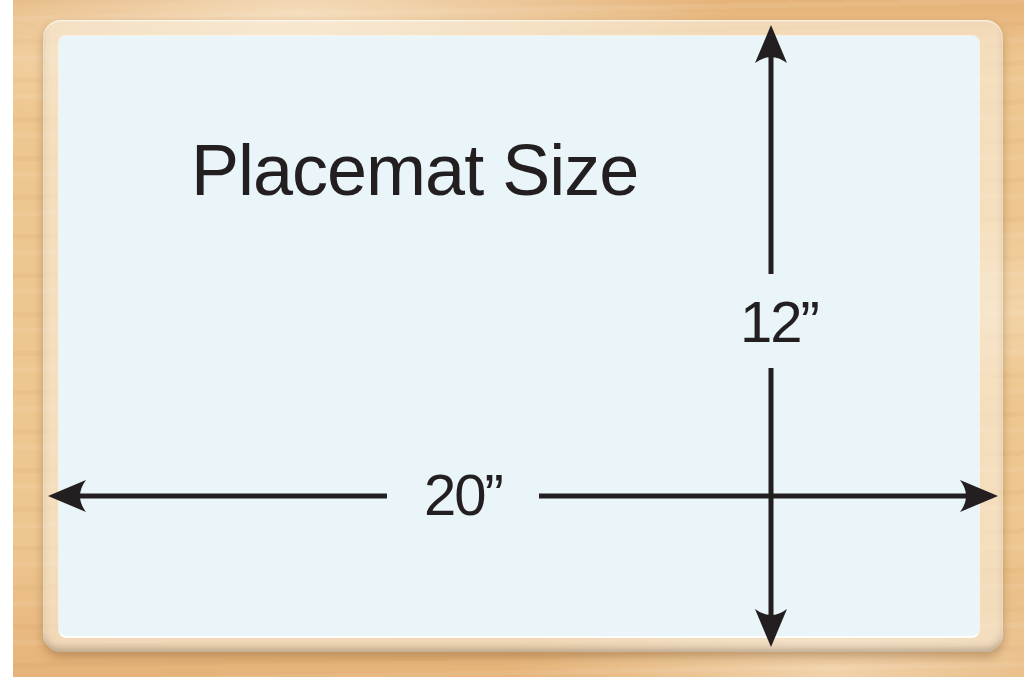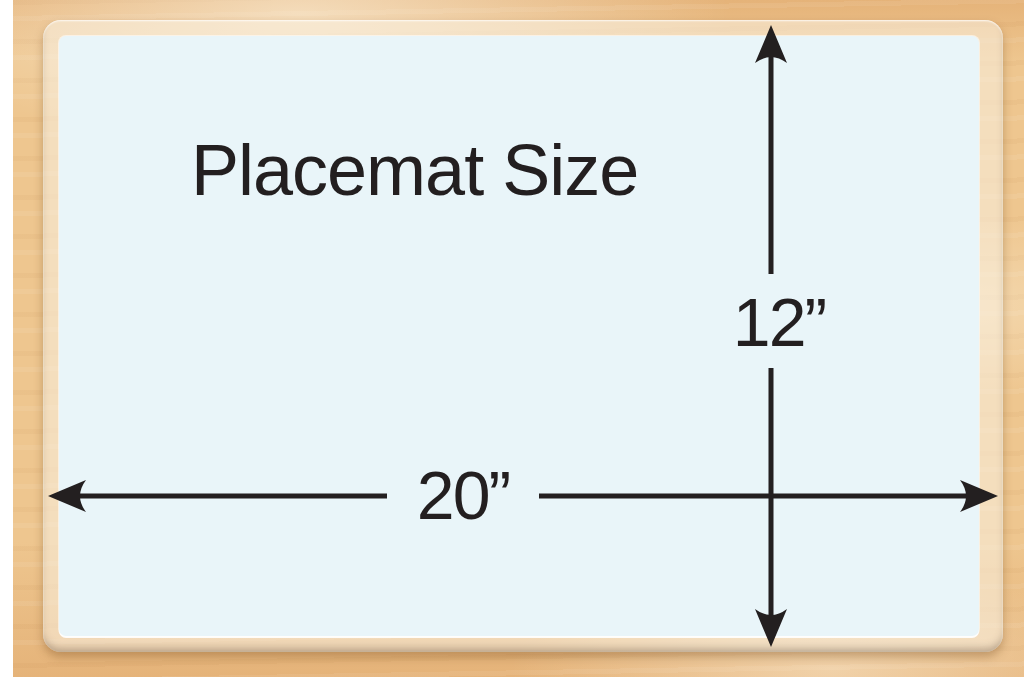--- a/index.html
+++ b/index.html
@@ -71,21 +71,21 @@
     stroke-width:5;
   }
   .dims path{
     fill:var(--ink);
     stroke:none;
   }
 
   .dim-label{
     position:absolute;
     transform:translate(-50%,-50%);
-    font-size:68px;
+    font-size:58px;
     font-weight:400;
     letter-spacing:-2px;
     line-height:1;
     color:var(--ink);
     white-space:nowrap;
   }
   .dim-label.height{left:766px;top:322px;}
   .dim-label.width{left:450px;top:495px;}
 </style>
 </head>

